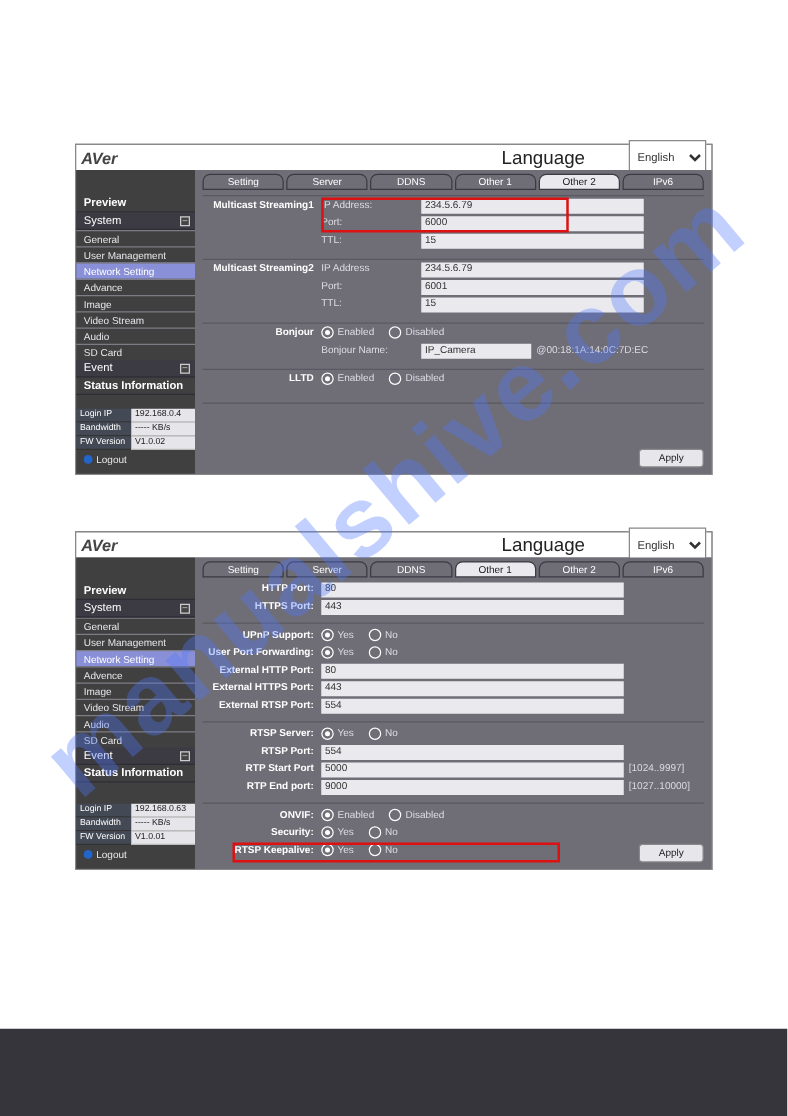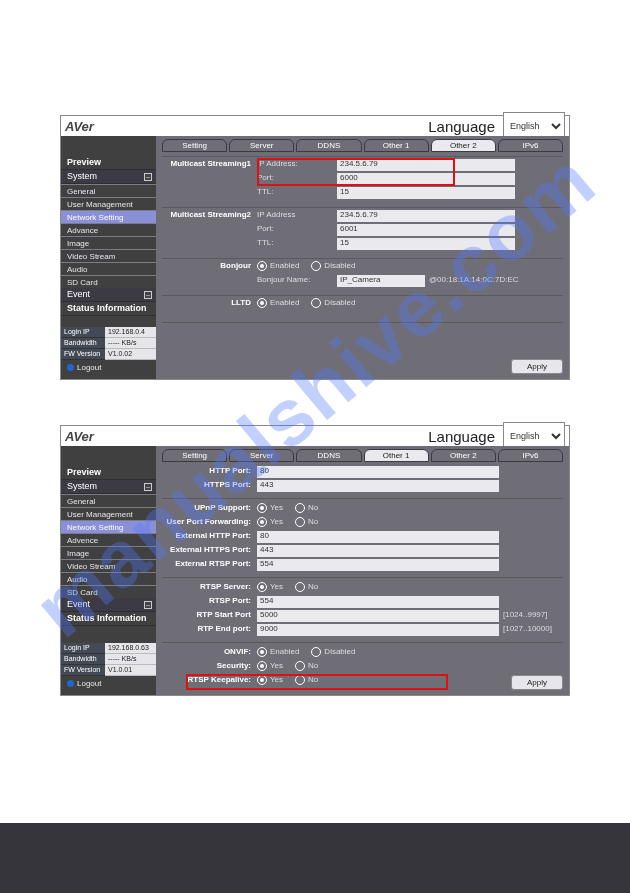--- a/index.html
+++ b/index.html
@@ -1,21 +1,21 @@
 <!DOCTYPE html>
 <html><head>
   <meta charset="utf-8">
   <style>
     * { margin:0; padding:0; box-sizing:border-box; }
     body { font-family: Arial, sans-serif; background:#fff; font-size:9px; }
     .page { width:630px; height:893px; margin:0 auto; position:relative; padding:115px 60px 0; }
     .watermark { position:absolute; top:80px; left:10px; right:10px; height:630px; pointer-events:none; z-index:10; font-size:80px; color:rgba(80,120,255,0.35); display:flex; justify-content:center; align-items:center; transform:rotate(-40deg); font-weight:bold; letter-spacing:2px; }
     .shot { width:510px; margin-bottom:45px; position:relative; }
     .shot-body { width:100%; border:1px solid #888; background:#6f6e77; display:flex; flex-wrap:wrap; }
-    .topbar { background:#fff; height:20px; width:100%; display:flex; align-items:center; padding:0 4px; color:#333; }
+    .topbar { background:#fff; height:20px; width:100%; display:flex; align-items:center; padding:0 4px; color:#333;gap:27px; }
     .logo { font-weight:bold; font-style:italic; color:#444; font-size:13px; }
     .lang-label { margin-left:auto; font-size:15px; color:#222; margin-right:8px; }
     .lang-select { border:1px solid #888; font-size:9px; height:28px; width:62px; background:#fff; color:#333; padding:0 2px; }
 
     .leftcol { width:95px; background:#404040; padding:20px 0 4px; display:flex; flex-direction:column; }
     .section-head { background:#3c3b44; color:#fff; height:14px; font-size:9px; padding:1px 6px; position:relative; border-bottom:1px solid #2e2d35; }
     .section-head.small { background:transparent; color:#fefefe; font-weight:bold; }
     .section-head .sq { position:absolute; right:4px; top:3px; width:8px; height:8px; background:#444; border:1px solid #ccc; line-height:6px; text-align:center; font-size:7px; color:#ddd; }
     .nav-item { color:#e6e5ea; font-size:8px; padding:2px 6px; height:13px; border-top:1px solid #7d7c84; cursor:pointer; }
     .nav-item.active { background:#8a90d8; color:#fff; }

